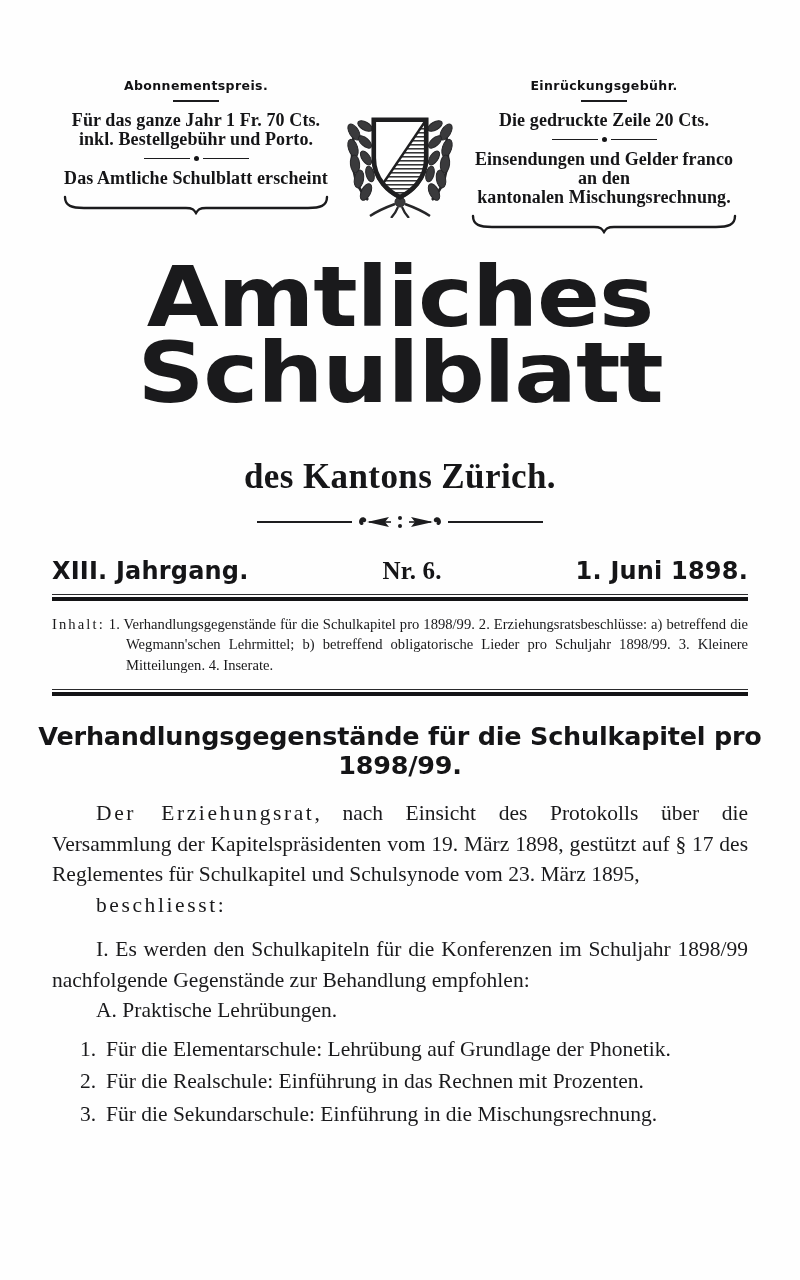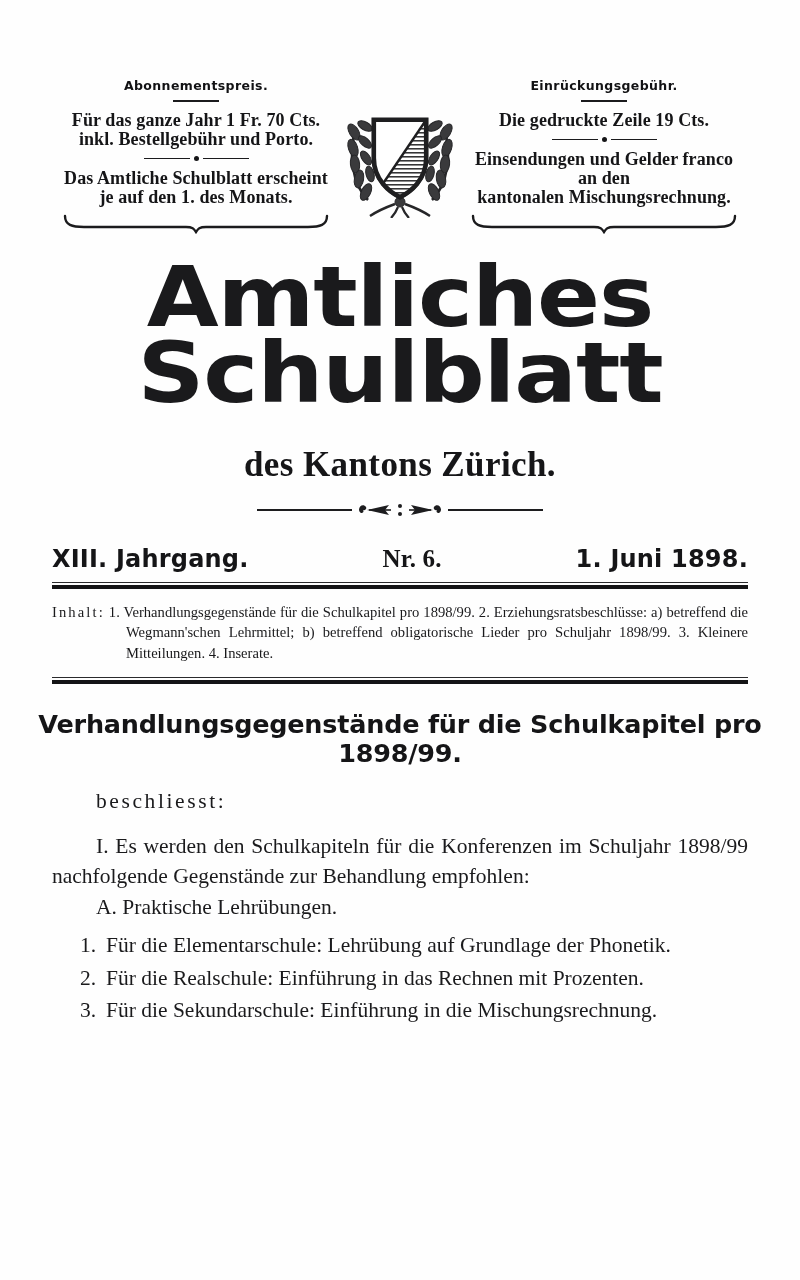--- a/index.html
+++ b/index.html
@@ -31,21 +31,21 @@
   
   .bigtitle{
     font-family:"DejaVu Sans",sans-serif;font-weight:700;
     font-size:83px;line-height:.92;letter-spacing:-1px;
     text-align:center;color:#1a1a1c;margin:26px 0 0 0;
     transform:scaleX(1.12);transform-origin:50% 50%;
   }
   .subtitle{
     font-family:"Liberation Serif",serif;font-weight:700;
     font-size:35px;letter-spacing:.4px;text-align:center;
-    color:#161618;margin:32px 0 0 0;
+    color:#161618;margin:44px 0 0 0;
   }
   .fleuron{display:flex;align-items:center;justify-content:center;margin:16px 0 0 0;}
   .fleuron .bar{height:1.7px;width:95px;background:#1d1d1f;}
   .fleuron svg{margin:0 3px;}
 
   
   .issue{
     display:flex;justify-content:space-between;align-items:flex-start;
     padding:0 52px;margin-top:26px;
     font-family:"DejaVu Sans",sans-serif;font-weight:700;font-size:24px;
@@ -97,21 +97,20 @@
       <div class="mh-title">Abonnementspreis.</div>
       <div class="rule-short"></div>
       <div class="mh-line">Für das ganze Jahr 1 Fr. 70 Cts.</div>
       <div class="mh-line">inkl. Bestellgebühr und Porto.</div>
       <div class="orn-dot">
         <i></i>
           <b></b>
           <i></i>
       </div>
       <div class="mh-line">Das Amtliche Schulblatt erscheint</div>
-      <div class="mh-line">je auf den 1. des Monats.</div>
       <svg class="brace" width="268" height="20" viewBox="0 0 268 20">
         <path d="M3 2 C3 11, 10 13, 22 13 L124 13 C131 13, 132 15, 134 18
                  C136 15, 137 13, 144 13 L246 13 C258 13, 265 11, 265 2" fill="none" stroke="#1b1b1d" stroke-width="2.4" stroke-linecap="round"></path>
       </svg>
     </div>
 
     <svg class="crest" viewBox="0 0 120 122">
       <defs>
         <pattern id="hatch" width="4" height="4" patternUnits="userSpaceOnUse">
           <rect width="4" height="4" fill="#fff"></rect>
@@ -165,21 +164,21 @@
         <path d="M34 24 L86 24 L34 101 Z" fill="#ffffff"></path>
         <path d="M86 24 L86 101 L34 101 Z" fill="url(#hatch)"></path>
         <path d="M86 24 L34 101" stroke="#1e1e20" stroke-width="2.4" fill="none"></path>
       </g>
       <path d="M34 24 H86 V62 C86 84, 70 96, 60 101 C50 96, 34 84, 34 62 Z" fill="none" stroke="#1e1e20" stroke-width="4.2"></path>
     </svg>
 
     <div class="mh-col">
       <div class="mh-title">Einrückungsgebühr.</div>
       <div class="rule-short"></div>
-      <div class="mh-line">Die gedruckte Zeile 19 Cts.</div>
+      <div class="mh-line">Die gedruckte Zeile 20 Cts.</div>
       <div class="orn-dot">
         <i></i>
           <b></b>
           <i></i>
       </div>
       <div class="mh-line">Einsendungen und Gelder franco</div>
       <div class="mh-line">an den</div>
       <div class="mh-line">kantonalen Mischungsrechnung.</div>
       <svg class="brace" width="268" height="20" viewBox="0 0 268 20">
         <path d="M3 2 C3 11, 10 13, 22 13 L124 13 C131 13, 132 15, 134 18
@@ -225,20 +224,23 @@
   </div>
 
   <div class="dblrule" style="margin-top:14px;">
     <div class="thin"></div>
       <div class="thick"></div>
   </div>
 
   <div class="headline">Verhandlungsgegenstände für die Schulkapitel pro 1898/99.</div>
 
   <div class="body">
+    <p>
+      <span class="sperr">Der Erziehungsrat</span><span>, nach Einsicht des Protokolls über die Versammlung der Kapitelspräsidenten vom 19. März 1898, gestützt auf § 17 des Reglementes für Schulkapitel und Schulsynode vom 23. März 1895,</span>
+    </p>
     <p class="centered sperr">beschliesst:</p>
     <p style="margin-top:14px;">I. Es werden den Schulkapiteln für die Konferenzen im Schuljahr 1898/99 nachfolgende Gegenstände zur Behandlung empfohlen:</p>
     <p class="secthead">A. Praktische Lehrübungen.</p>
   </div>
 
   <div class="numlist">
     <div class="li">
       <span class="num">1.</span>
       <span class="txt">Für die Elementarschule: Lehrübung auf Grundlage der Phonetik.</span>
     </div>

